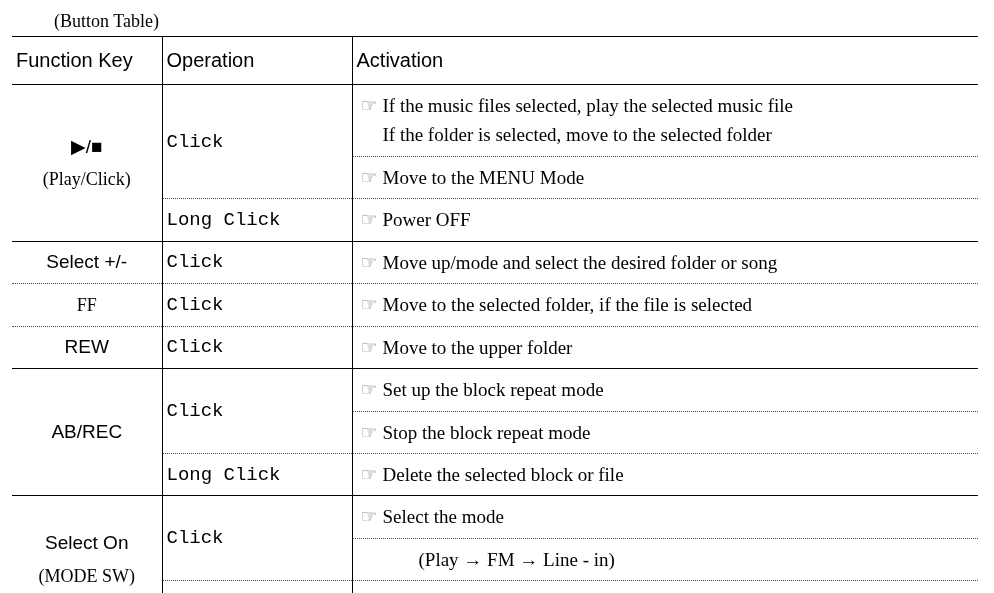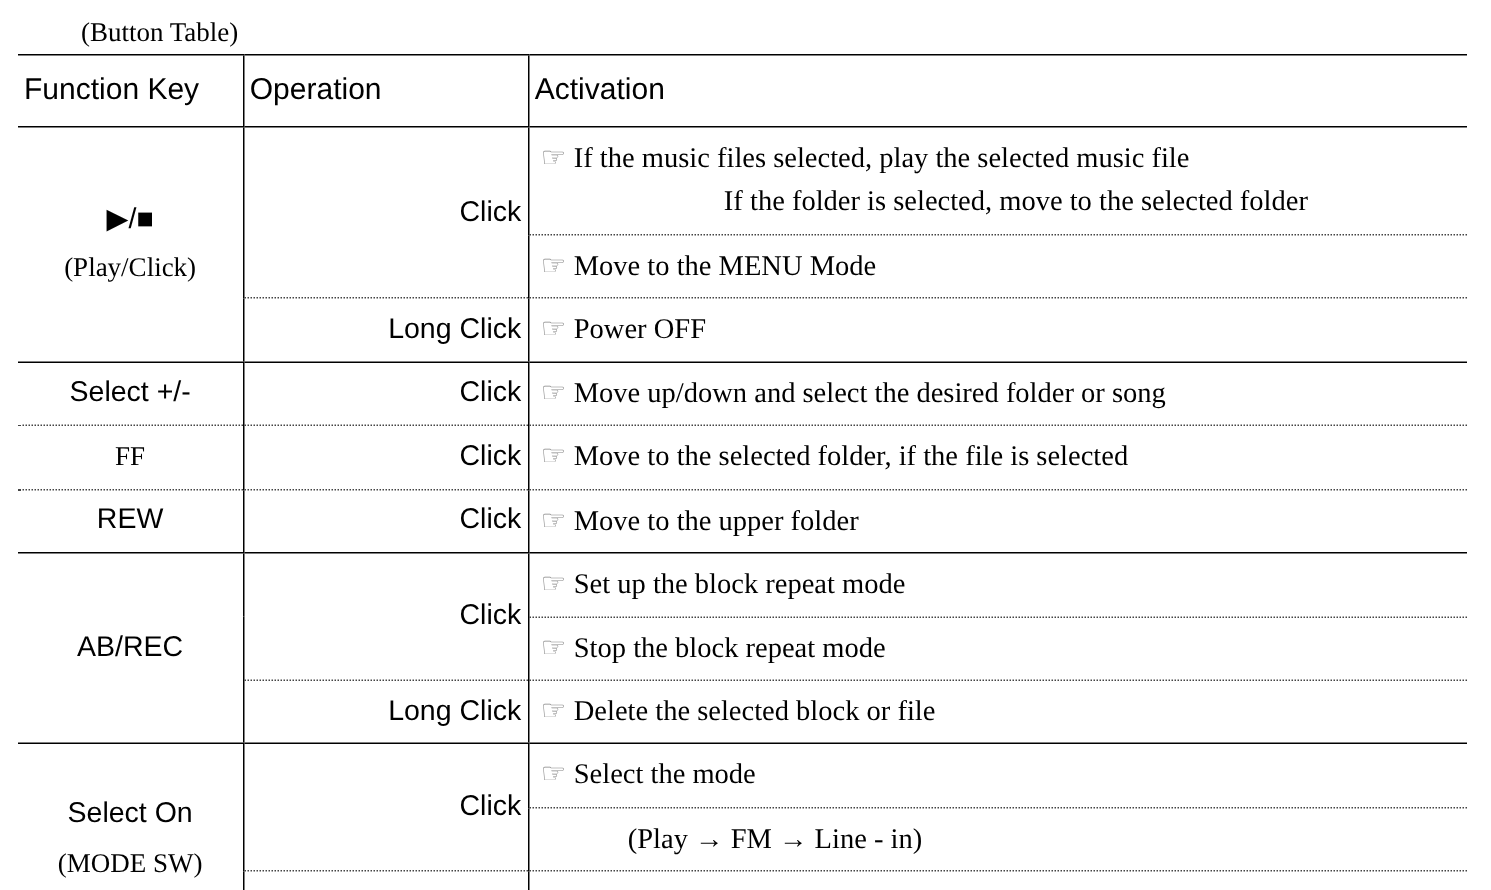--- a/index.html
+++ b/index.html
@@ -40,38 +40,37 @@
   .fk {
     font-family: Arial, sans-serif;
     text-align: center;
     line-height: 1.7;
   }
   .fk .sub {
     font-family: "Times New Roman", serif;
     font-size: 18px;
   }
   .op {
-    font-family: Liberation Sans, sans-serif;
-    text-align: right;
+    font-family: Liberation Mono, monospace;
+    text-align: left;
     padding: 6px 4px;
   }
   .act {
     font-family: "Times New Roman", serif;
     padding: 6px 6px 6px 8px;
     line-height: 1.55;
   }
   .act .pt {
     display: inline-block;
     width: 22px;
     color: #888;
   }
   .act .indent {
     padding-left: 22px;
     display: block;
-    text-align: center;
   }
   .act .center-sub {
     display: block;
     padding-left: 58px;
   }
   
   .bt { border-top: 1px solid #000; }
   .bb { border-bottom: 1px solid #000; }
   .dd { border-bottom: 1px dotted #444; }
   
@@ -118,21 +117,21 @@
       <td class="op bb vl">Long Click</td>
       <td class="act bb vl">
         <span class="pt">☞</span><span>Power OFF</span>
       </td>
     </tr>
 
     <tr>
       <td class="fk dd">Select +/-</td>
       <td class="op dd vl">Click</td>
       <td class="act dd vl">
-        <span class="pt">☞</span><span>Move up/down and select the desired folder or song</span>
+        <span class="pt">☞</span><span>Move up/mode and select the desired folder or song</span>
       </td>
     </tr>
 
     <tr>
       <td class="fk dd"><span class="sub">FF</span></td>
       <td class="op dd vl">Click</td>
       <td class="act dd vl">
         <span class="pt">☞</span><span>Move to the selected folder, if the file is selected</span>
       </td>
     </tr>

